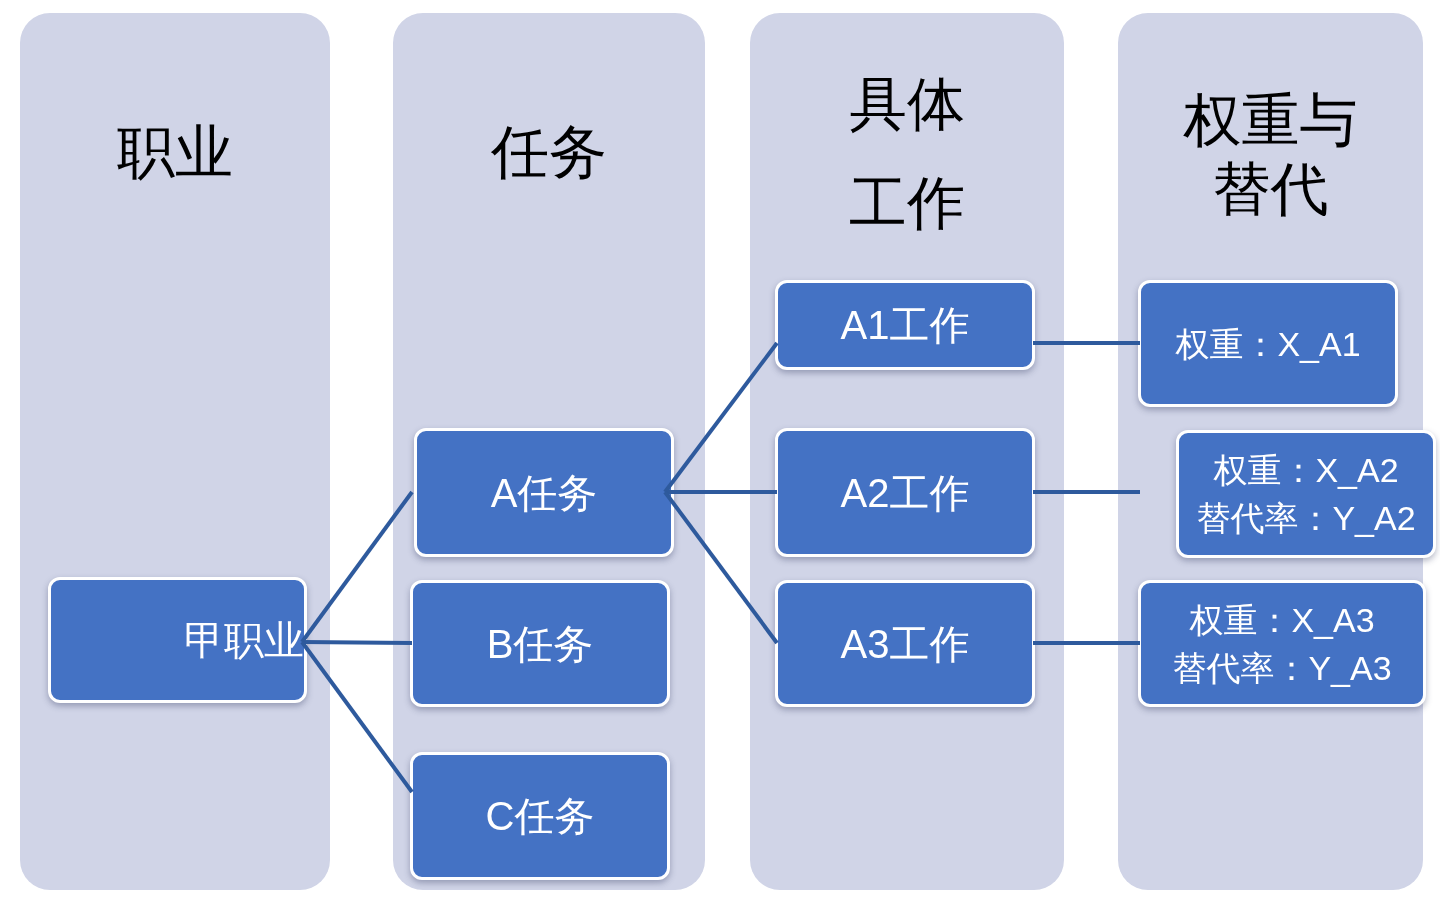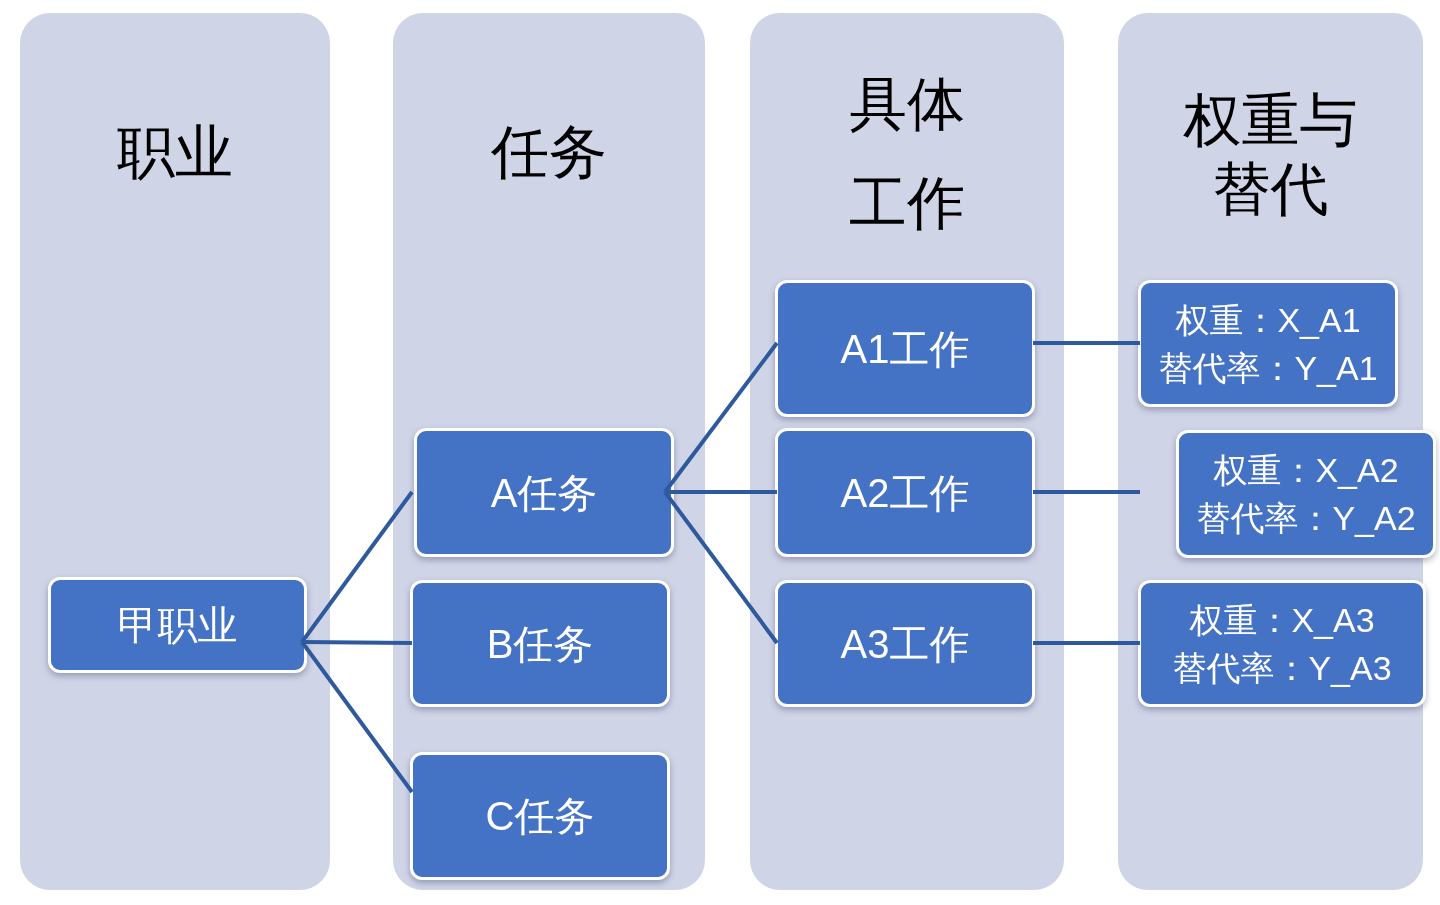--- a/index.html
+++ b/index.html
@@ -60,25 +60,25 @@
     font-size: 40px;
     line-height: 46px;
   }
   .weight-line {
     font-size: 34px;
     line-height: 48px;
     white-space: nowrap;
   }
 
   
-  .n-occ-a  { left: 48px;   top: 577px; width: 259px; height: 96px; }
+  .n-occ-a  { left: 48px;   top: 577px; width: 259px; height: 126px; align-items: flex-end; }
   .n-task-a { left: 414px;  top: 428px; width: 260px; height: 129px; }
   .n-task-b { left: 410px;  top: 580px; width: 260px; height: 127px; align-items: center; }
   .n-task-c { left: 410px;  top: 728px; width: 260px; height: 128px; margin-top: 24px; }
-  .n-work-1 { left: 775px;  top: 280px; width: 260px; height: 137px; }
+  .n-work-1 { left: 775px;  top: 280px; width: 260px; height: 90px; }
   .n-work-2 { left: 775px;  top: 428px; width: 260px; height: 129px; }
   .n-work-3 { left: 775px;  top: 580px; width: 260px; height: 127px; }
   .n-wt-1   { left: 1138px; top: 280px; width: 260px; height: 127px; }
   .n-wt-2   { left: 1138px; top: 430px; width: 260px; height: 128px; margin-left: 38px; }
   .n-wt-3   { left: 1138px; top: 580px; width: 288px; height: 127px; }
 
   .connectors {
     position: absolute;
     left: 0;
     top: 0;
@@ -132,21 +132,20 @@
   </div>
   <div class="node n-work-2">
     <div class="node-label">A2工作</div>
   </div>
   <div class="node n-work-3">
     <div class="node-label">A3工作</div>
   </div>
 
   <div class="node n-wt-1">
     <div class="weight-line">权重：X_A1</div>
-    <div class="weight-line">替代率：Y_A1</div>
   </div>
   <div class="node n-wt-2">
     <div class="weight-line">权重：X_A2</div>
     <div class="weight-line">替代率：Y_A2</div>
   </div>
   <div class="node n-wt-3">
     <div class="weight-line">权重：X_A3</div>
     <div class="weight-line">替代率：Y_A3</div>
   </div>
 

